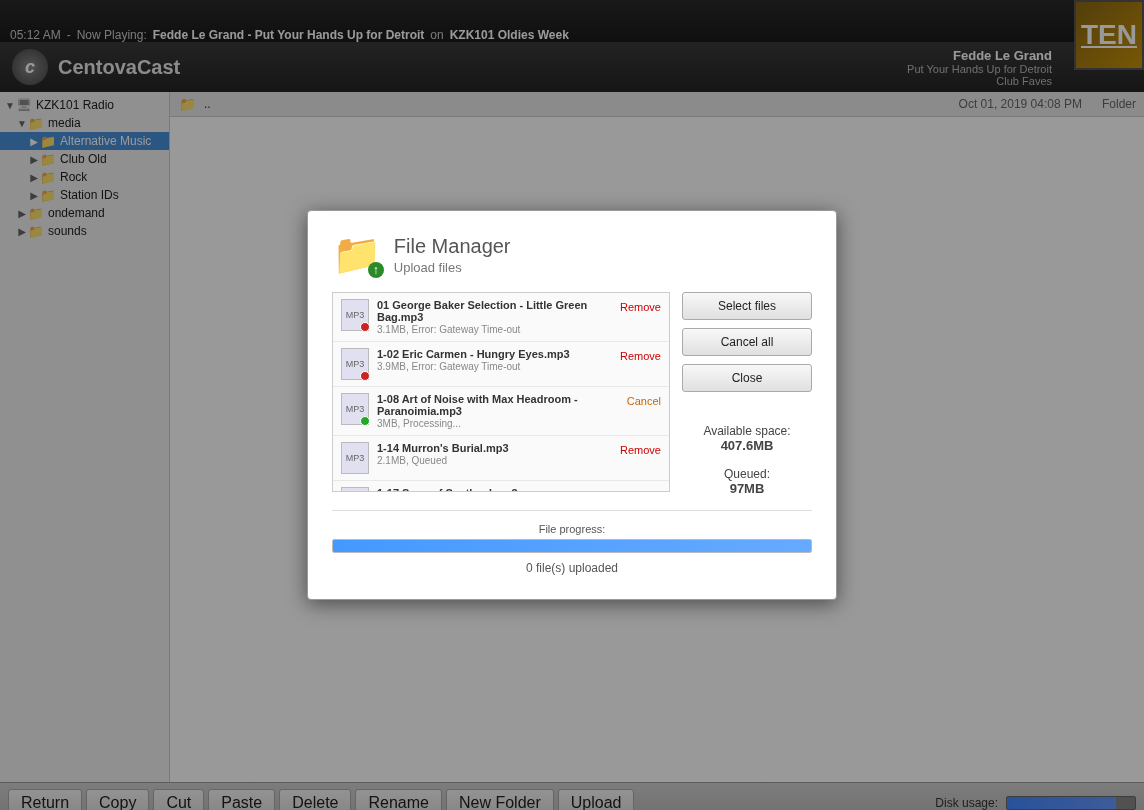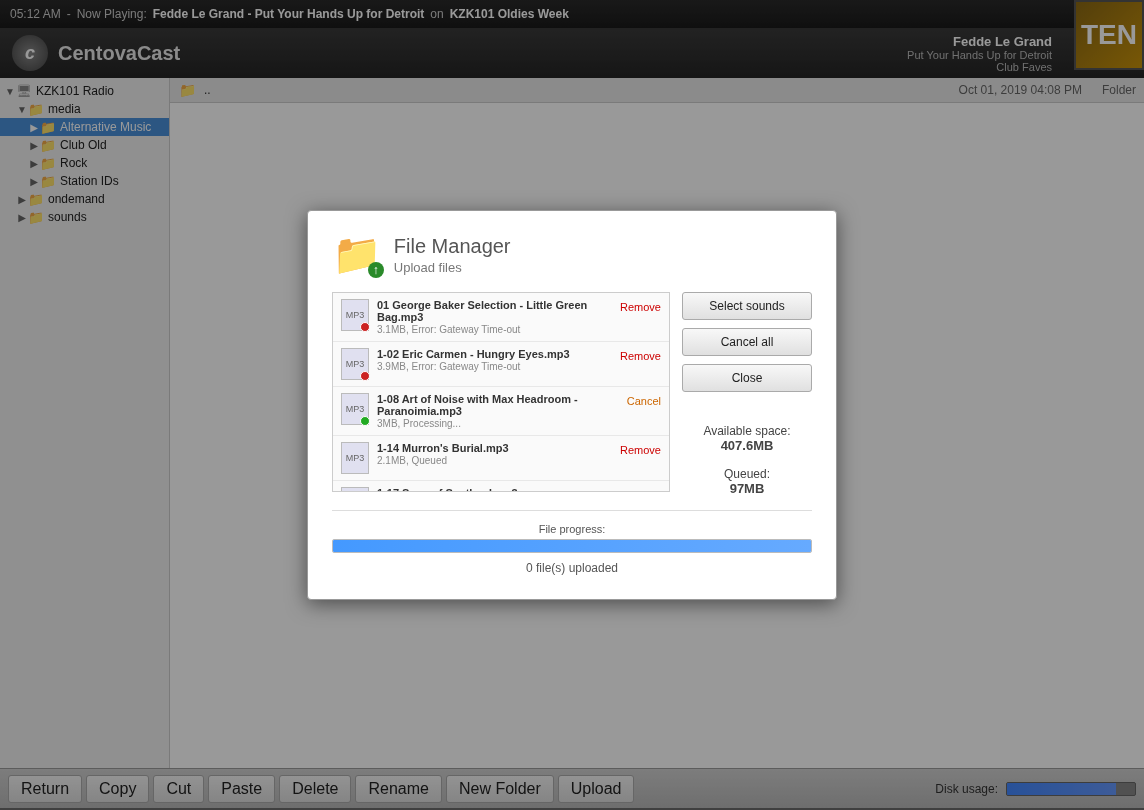--- a/index.html
+++ b/index.html
@@ -1,36 +1,37 @@
 <!DOCTYPE html>
 <html><head>
   <meta charset="utf-8">
   <style>
     * { box-sizing: border-box; margin: 0; padding: 0; }
     body { width: 1144px; height: 810px; background: #6b6b6b; font-family: Arial, sans-serif; font-size: 12px; overflow: hidden; position: relative; }
 
     
     #topbar {
-      width: 100%; height: 28px; background: linear-gradient(to bottom, #2a2a2a, #1a1a1a);
-      display: flex; align-items: center; justify-content: space-between;
+      width: 100%; height: 42px; background: linear-gradient(to bottom, #2a2a2a, #1a1a1a);
+      display: flex; align-items: flex-end; justify-content: space-between;
       padding: 0 10px; color: #ccc;
     }
     #topbar-left { display: flex; align-items: center; gap: 6px; font-size: 12px; }
     #topbar-left strong { color: #fff; }
     #topbar-right { display: flex; align-items: center; gap: 8px; }
     .topbar-icon { width: 20px; height: 16px; color: #aaa; font-size: 14px; text-align: center; cursor: pointer; }
 
     
     #album-art {
       width: 70px; height: 70px; background: linear-gradient(135deg, #8b6914, #c8920a);
       position: absolute; top: 0; right: 0;
       display: flex; align-items: center; justify-content: center;
       font-size: 28px; font-weight: bold; color: #fff;
       border: 2px solid #555;
       z-index: 10;
+      text-decoration: underline;
     }
 
     
     #header {
       width: 100%; height: 50px; background: linear-gradient(to bottom, #3a3a3a, #252525);
       display: flex; align-items: center; padding: 0 12px; gap: 10px;
     }
     #logo-circle {
       width: 36px; height: 36px; background: radial-gradient(circle, #888, #444);
       border-radius: 50%; display: flex; align-items: center; justify-content: center;
@@ -347,21 +348,21 @@
           <div class="modal-file-info">
             <div class="modal-file-name">1-17 Sons of Scotland.mp3</div>
 
           </div>
           <span class="modal-file-action">Remove</span>
         </div>
 
       </div>
 
       <div id="modal-right-panel">
-        <button class="modal-btn">Select sounds</button>
+        <button class="modal-btn">Select files</button>
         <button class="modal-btn">Cancel all</button>
         <button class="modal-btn">Close</button>
         <div class="modal-space-info">
           <div>Available space:</div>
           <div class="val">407.6MB</div>
           <br>
           <div>Queued:</div>
           <div class="val">97MB</div>
         </div>
       </div>

